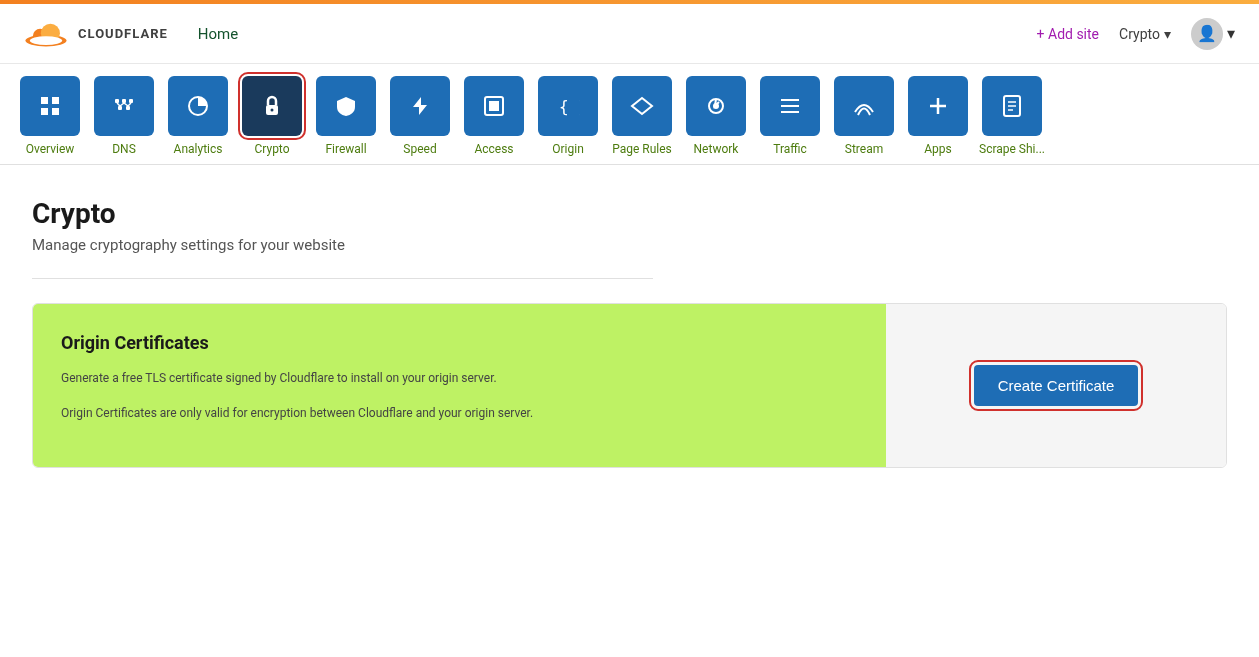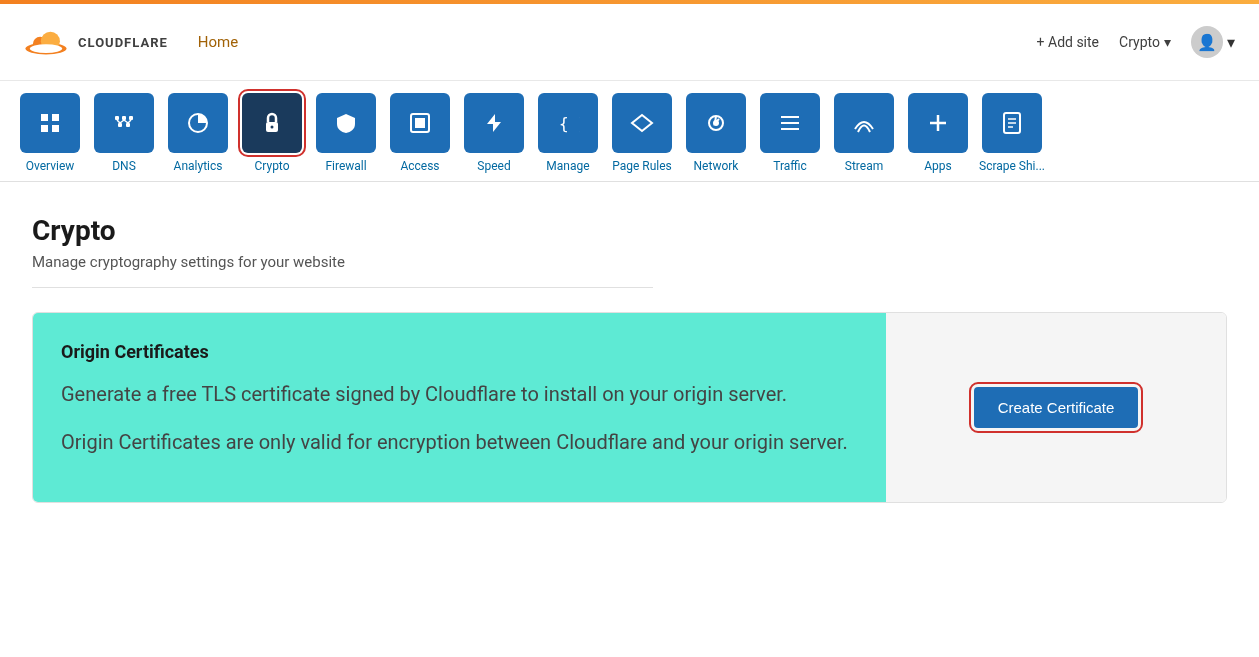--- a/index.html
+++ b/index.html
@@ -9,52 +9,52 @@
     .top-bar {
       height: 4px;
       background: linear-gradient(to right, #f38020, #faad3f);
     }
 
     
     .header {
       display: flex;
       align-items: center;
       padding: 6px 24px;
-      height: 77px;
+      height: 60px;
       border-bottom: 1px solid #e8e8e8;
     }
     .logo-area {
       display: flex;
       align-items: center;
       gap: 10px;
       margin-right: 30px;
     }
     .logo-icon {
       width: 44px;
       height: 28px;
     }
     .header-nav {
       flex: 1;
       display: flex;
       align-items: center;
     }
     .header-home {
       font-size: 15px;
-      color: #a16207;
+      color: #14532d;
       cursor: pointer;
       text-decoration: none;
     }
     .header-right {
       display: flex;
       align-items: center;
       gap: 20px;
       margin-left: auto;
     }
     .add-site-btn {
-      color: #404040;
+      color: #a21caf;
       font-size: 14px;
       cursor: pointer;
       display: flex;
       align-items: center;
       gap: 4px;
     }
     .support-btn {
       display: flex;
       align-items: center;
       gap: 4px;
@@ -112,39 +112,39 @@
       color: white;
       font-size: 22px;
     }
     .nav-tab-icon.active {
       background: #1a3a5c;
       outline: 2px solid #d0312d;
       outline-offset: 2px;
     }
     .nav-tab-label {
       font-size: 12px;
-      color: #0369a1;
+      color: #4d7c0f;
       text-align: center;
       white-space: nowrap;
     }
 
     
     .page-content {
       padding: 32px 32px 0;
     }
     .page-title {
       font-size: 28px;
       font-weight: 700;
       color: #1a1a1a;
       margin-bottom: 6px;
     }
     .page-subtitle {
       font-size: 15px;
       color: #555;
-      margin-bottom: 16px;
+      margin-bottom: 24px;
     }
 
     
     .divider {
       height: 1px;
       background: #e0e0e0;
       margin-bottom: 24px;
       width: 52%;
     }
 
@@ -152,38 +152,38 @@
     .card-container {
       display: flex;
       border: 1px solid #e0e0e0;
       border-radius: 6px;
       overflow: hidden;
       margin: 0 0 24px;
     }
     .card-left {
       flex: 1;
       padding: 28px 28px;
-      background: #5eead4;
+      background: #bef264;
     }
     .card-right {
       width: 340px;
       background: #f5f5f5;
       display: flex;
       align-items: center;
       justify-content: center;
       padding: 28px;
     }
     .card-title {
       font-size: 18px;
       font-weight: 700;
       color: #1a1a1a;
       margin-bottom: 16px;
     }
     .card-text {
-      font-size: 20px;
+      font-size: 12px;
       color: #444;
       line-height: 1.6;
       margin-bottom: 16px;
     }
     .create-cert-btn {
       background: #1e6db5;
       color: white;
       border: none;
       padding: 12px 24px;
       border-radius: 4px;
@@ -279,41 +279,41 @@
         <div class="nav-tab-icon">
           <svg width="24" height="24" viewBox="0 0 24 24" fill="white">
             <path d="M12 3 L21 7 L21 13 C21 18 17 21 12 22 C7 21 3 18 3 13 L3 7 Z" fill="white"></path>
           </svg>
         </div>
         <span class="nav-tab-label">Firewall</span>
       </div>
       <div class="nav-tab">
         <div class="nav-tab-icon">
           <svg width="24" height="24" viewBox="0 0 24 24" fill="white">
+            <polygon points="13,3 5,13 11,13 11,21 19,11 13,11"></polygon>
+          </svg>
+        </div>
+        <span class="nav-tab-label">Speed</span>
+      </div>
+      <div class="nav-tab">
+        <div class="nav-tab-icon">
+          <svg width="24" height="24" viewBox="0 0 24 24" fill="white">
             <rect x="3" y="3" width="18" height="18" rx="2" fill="none" stroke="white" stroke-width="2"></rect>
             <rect x="7" y="7" width="10" height="10" fill="white"></rect>
           </svg>
         </div>
         <span class="nav-tab-label">Access</span>
       </div>
       <div class="nav-tab">
         <div class="nav-tab-icon">
           <svg width="24" height="24" viewBox="0 0 24 24" fill="white">
-            <polygon points="13,3 5,13 11,13 11,21 19,11 13,11"></polygon>
-          </svg>
-        </div>
-        <span class="nav-tab-label">Speed</span>
-      </div>
-      <div class="nav-tab">
-        <div class="nav-tab-icon">
-          <svg width="24" height="24" viewBox="0 0 24 24" fill="white">
             <text x="3" y="18" font-size="16" font-family="monospace" fill="white">{ }</text>
           </svg>
         </div>
-        <span class="nav-tab-label">Manage</span>
+        <span class="nav-tab-label">Origin</span>
       </div>
       <div class="nav-tab">
         <div class="nav-tab-icon">
           <svg width="24" height="24" viewBox="0 0 24 24" fill="white">
             <polygon points="12,4 22,12 12,20 2,12" fill="none" stroke="white" stroke-width="2"></polygon>
           </svg>
         </div>
         <span class="nav-tab-label">Page Rules</span>
       </div>
       <div class="nav-tab">

